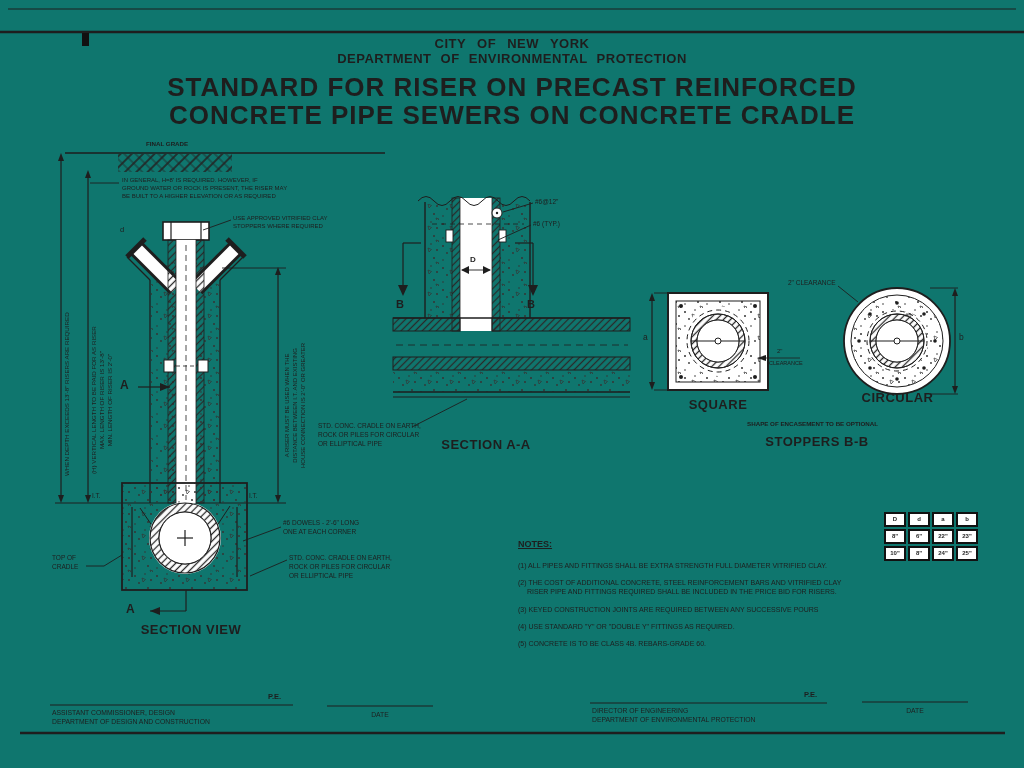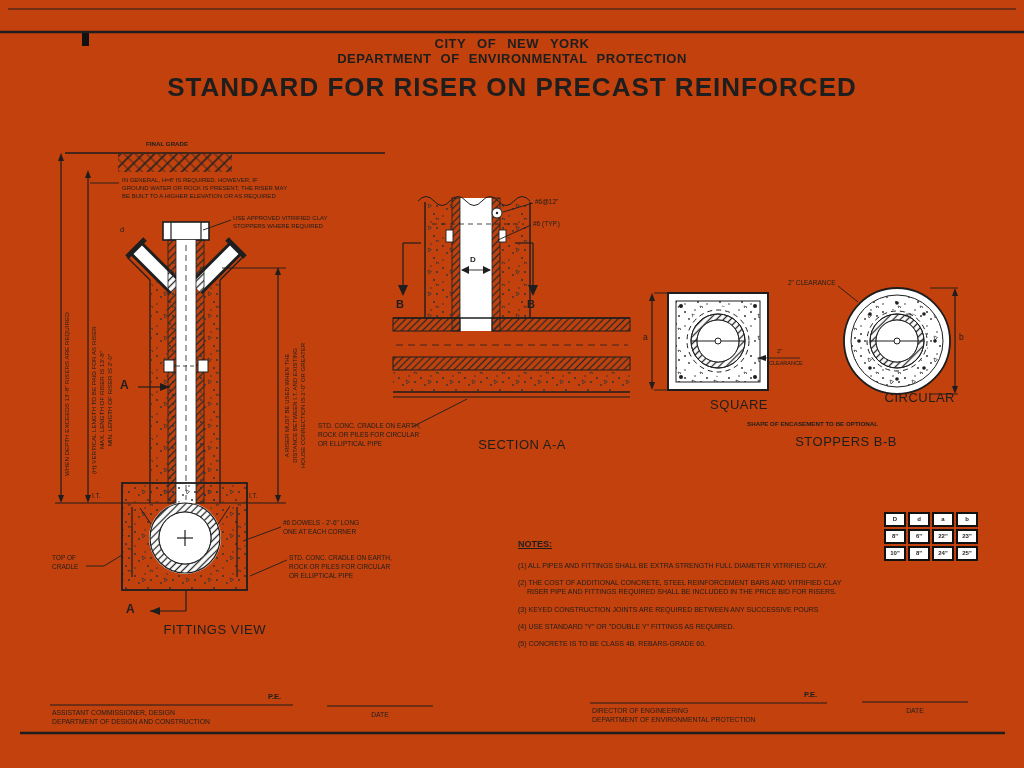--- a/index.html
+++ b/index.html
@@ -1,29 +1,29 @@
 <!DOCTYPE html>
 <html><head>
 <meta charset="utf-8">
 <style>
   html,body{margin:0;padding:0;background:#fff;}
-  #sheet{position:relative;width:1024px;height:768px;background:#c2410c;overflow:hidden;
+  #sheet{position:relative;width:1024px;height:768px;background:#0f766e;overflow:hidden;
          font-family:"Liberation Sans",sans-serif;color:#1e1e1e;}
   svg{position:absolute;left:0;top:0;}
   .lbl{position:absolute;font:6.5px/9px "Liberation Sans",sans-serif;color:#1e1e1e;white-space:nowrap;}
   .s6{font-size:6px;line-height:8px;}
   .b{font-weight:bold;}
   .vlbl{position:absolute;transform:rotate(-90deg);transform-origin:0 0;
         font:6.2px/8px "Liberation Sans",sans-serif;white-space:nowrap;text-align:center;}
   .hdr-sm{position:absolute;left:0;width:1024px;text-align:center;font-weight:bold;
           font-size:13px;letter-spacing:.5px;word-spacing:7px;}
   .title{position:absolute;left:0;width:1024px;text-align:center;font-weight:bold;
          font-size:26px;letter-spacing:1px;}
   .cut{position:absolute;font-weight:bold;font-size:12px;}
-  .seclbl{position:absolute;text-align:right;font-weight:normal;font-size:13px;letter-spacing:.5px;}
+  .seclbl{position:absolute;text-align:center;font-weight:bold;font-size:13px;letter-spacing:.5px;}
   #size-table{position:absolute;left:884px;top:512px;display:grid;
               grid-template-columns:repeat(4,22px);gap:2px;}
   #size-table .cell{border:2px solid #111;height:11px;font-size:6px;line-height:11px;
                     text-align:center;font-weight:bold;background:#fff;}
   .note-line{position:absolute;font-size:7px;line-height:9px;white-space:nowrap;margin-top:48px;}
   .sig{position:absolute;font-size:6.8px;line-height:9px;white-space:nowrap;}
 </style>
 </head>
 <body>
 
@@ -231,20 +231,21 @@
         <line x1="327" y1="706" x2="433" y2="706"></line>
         <line x1="590" y1="703" x2="827" y2="703"></line>
         <line x1="862" y1="702" x2="968" y2="702"></line>
       </g>
     </g>
   </svg>
 
   <div class="hdr-sm" style="top:36px;">CITY OF NEW YORK</div>
   <div class="hdr-sm" style="top:51px;word-spacing:5px;">DEPARTMENT OF ENVIRONMENTAL PROTECTION</div>
   <div class="title" style="top:72px;">STANDARD FOR RISER ON PRECAST REINFORCED</div>
+  <div class="title" style="top:100px;">CONCRETE PIPE SEWERS ON CONCRETE CRADLE</div>
 
   <div class="lbl b" style="left:146px;top:139px;font-size:6.2px;">FINAL GRADE</div>
   <div class="lbl s6" style="left:122px;top:176px;">
     <div>IN GENERAL, H=8' IS REQUIRED. HOWEVER, IF</div>
     <div>GROUND WATER OR ROCK IS PRESENT, THE RISER MAY</div>
     <div>BE BUILT TO A HIGHER ELEVATION OR AS REQUIRED</div>
   </div>
   <div class="lbl s6" style="left:233px;top:214px;">
     <div>USE APPROVED VITRIFIED CLAY</div>
     <div>STOPPERS WHERE REQUIRED</div>
@@ -271,21 +272,21 @@
     <div>TOP OF</div>
     <div>CRADLE</div>
   </div>
   <div class="lbl" style="left:289px;top:553px;">
     <div>STD. CONC. CRADLE ON EARTH,</div>
     <div>ROCK OR PILES FOR CIRCULAR</div>
     <div>OR ELLIPTICAL PIPE</div>
   </div>
   <div class="cut" style="left:120px;top:378px;">A</div>
   <div class="cut" style="left:126px;top:602px;">A</div>
-  <div class="seclbl" style="left:116px;top:622px;width:150px;">FITTINGS VIEW</div>
+  <div class="seclbl" style="left:116px;top:622px;width:150px;">SECTION VIEW</div>
 
   <div class="lbl" style="left:535px;top:197px;">#6@12"</div>
   <div class="lbl" style="left:533px;top:219px;">#6 (TYP.)</div>
   <div class="lbl b" style="left:470px;top:255px;font-size:8px;">D</div>
   <div class="cut" style="left:396px;top:298px;font-size:11px;">B</div>
   <div class="cut" style="left:527px;top:298px;font-size:11px;">B</div>
   <div class="lbl" style="left:318px;top:421px;">
     <div>STD. CONC. CRADLE ON EARTH,</div>
     <div>ROCK OR PILES FOR CIRCULAR</div>
     <div>OR ELLIPTICAL PIPE</div>

